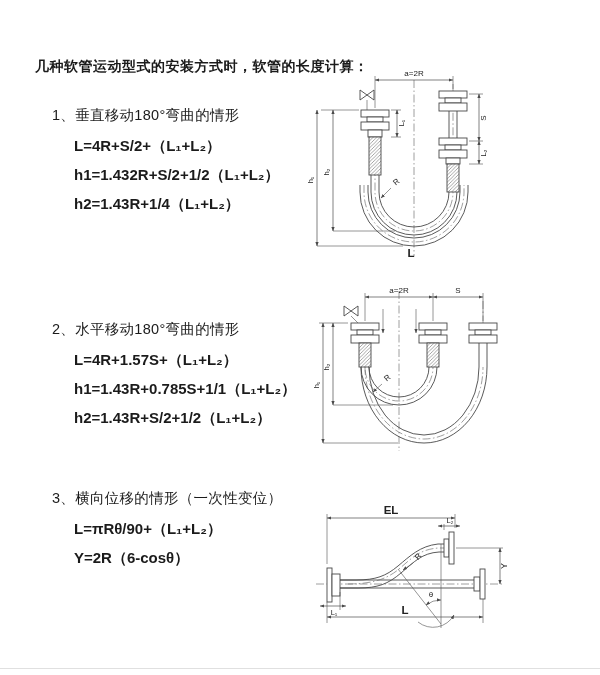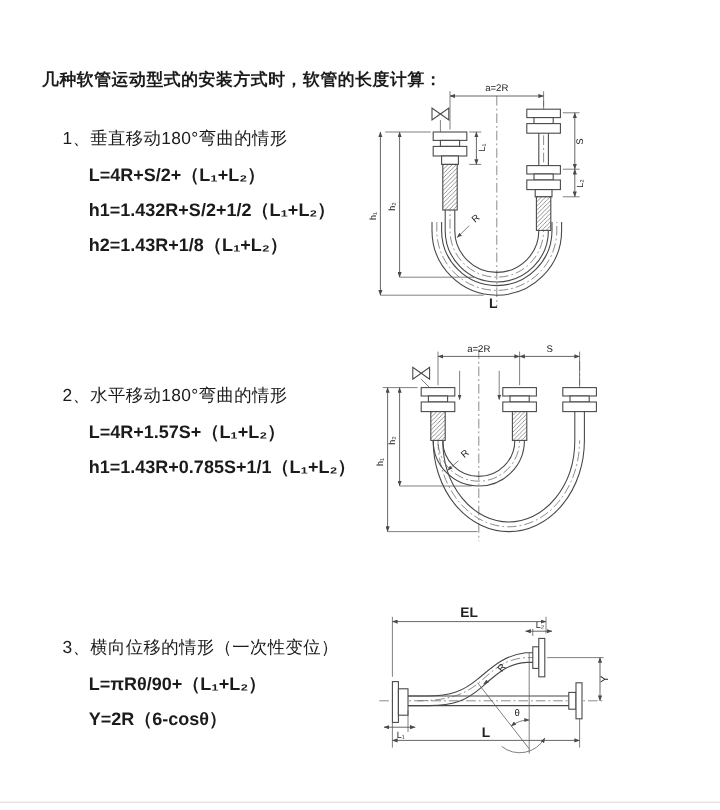--- a/index.html
+++ b/index.html
@@ -28,30 +28,31 @@
 </style>
 </head>
 <body>
 
 <div class="page-title">几种软管运动型式的安装方式时，软管的长度计算：</div>
 
 <div class="section" style="top:106px">
   <div class="sec-heading">1、垂直移动180°弯曲的情形</div>
   <div class="formula f1">L=4R+S/2+（L₁+L₂）</div>
   <div class="formula f2">h1=1.432R+S/2+1/2（L₁+L₂）</div>
-  <div class="formula f3">h2=1.43R+1/8（L₁+L₂）</div>
+  <div class="formula f3">h2=1.43R+1/4（L₁+L₂）</div>
 </div>
 
 <div class="section" style="top:320px">
   <div class="sec-heading">2、水平移动180°弯曲的情形</div>
   <div class="formula f1">L=4R+1.57S+（L₁+L₂）</div>
   <div class="formula f2">h1=1.43R+0.785S+1/1（L₁+L₂）</div>
+  <div class="formula f3">h2=1.43R+S/2+1/2（L₁+L₂）</div>
 </div>
 
-<div class="section" style="top:530px">
+<div class="section" style="top:489px">
   <div class="sec-heading">3、横向位移的情形（一次性变位）</div>
   <div class="formula f1">L=πRθ/90+（L₁+L₂）</div>
   <div class="formula f2">Y=2R（6-cosθ）</div>
 </div>
 
 <svg class="dwg" style="left:303px;top:64px" width="285" height="196" viewBox="0 0 285 196" role="img">
   <defs>
     <marker id="ar1" viewBox="0 0 8 6" refX="7.5" refY="3" markerWidth="7" markerHeight="5" orient="auto-start-reverse">
       <path d="M0,0 L8,3 L0,6 z" fill="#4a4a4a"></path>
     </marker>

